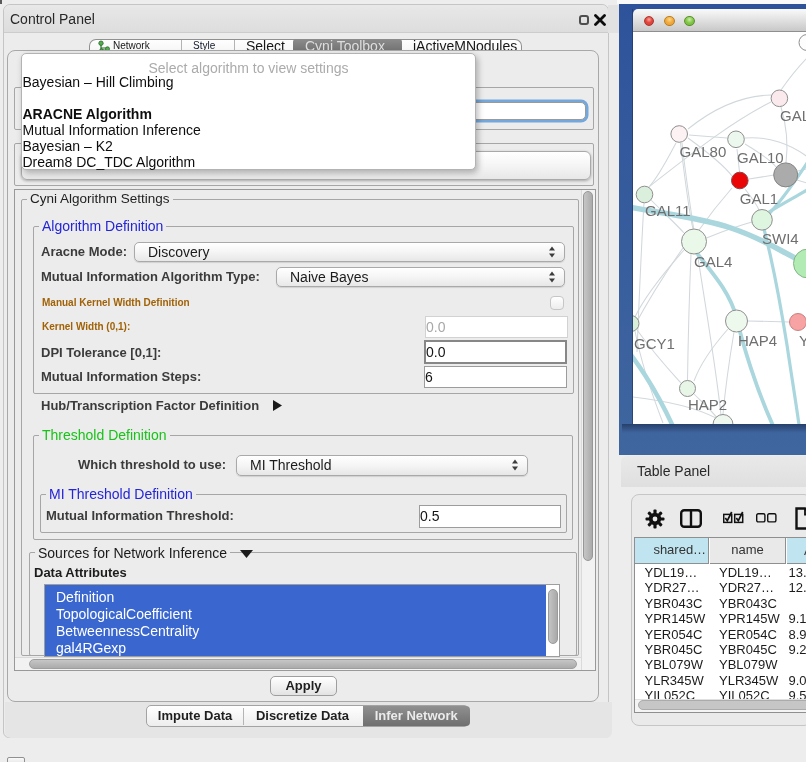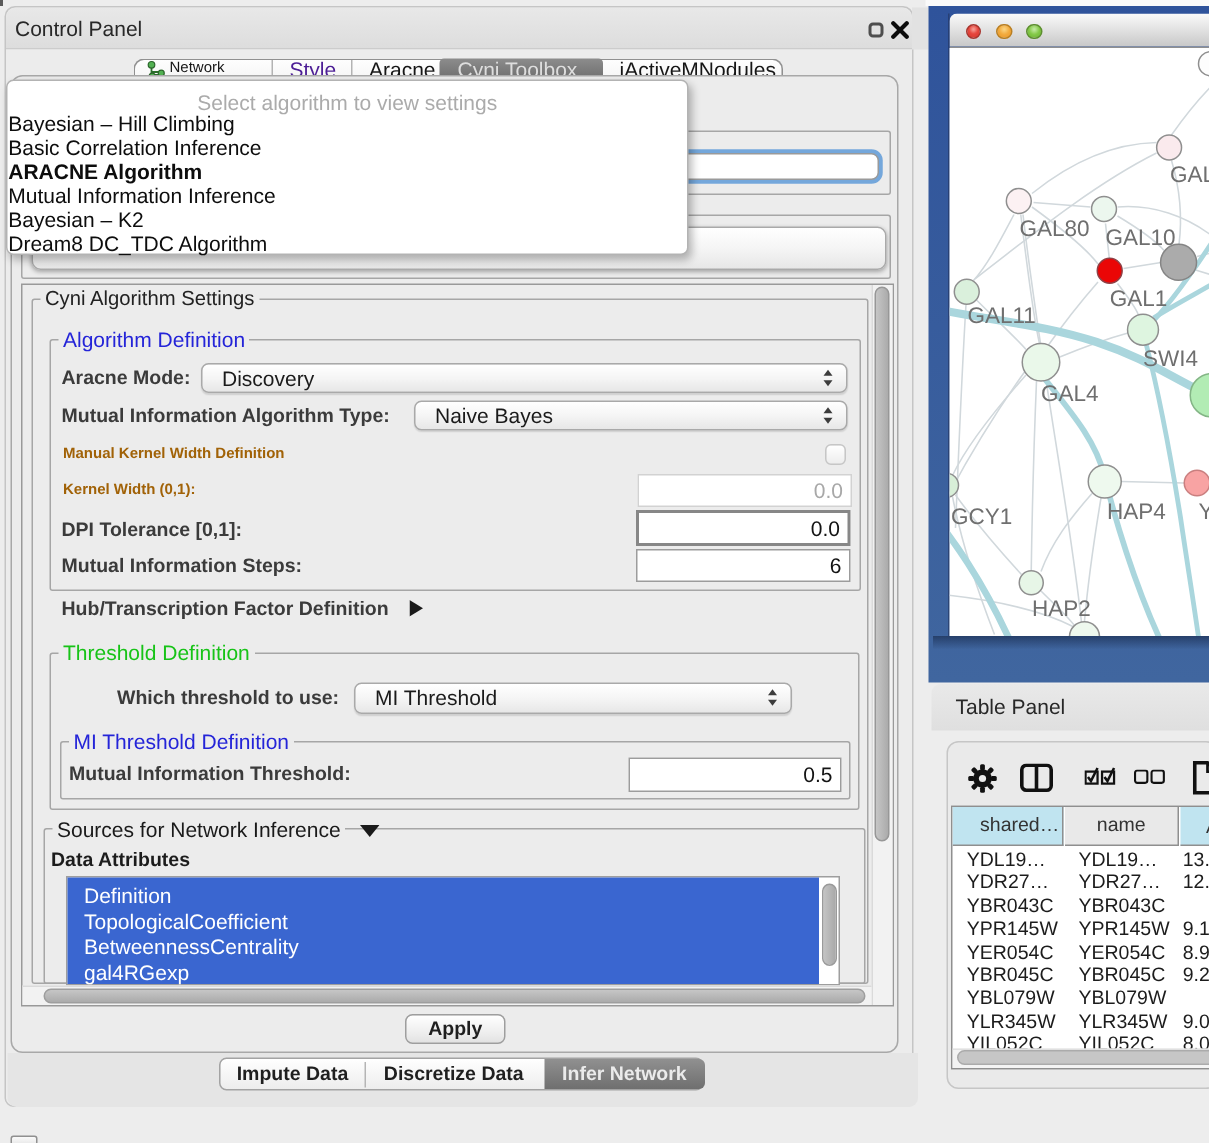--- a/index.html
+++ b/index.html
@@ -6,21 +6,21 @@
 body{width:806px;height:762px;position:relative;background:#ededed;font-family:"Liberation Sans",sans-serif;overflow:hidden}
 div,span{box-sizing:border-box}
 .abs{position:absolute}
 .lb{position:absolute;font-size:13px;font-weight:bold;color:#3b3b3b;white-space:nowrap;line-height:14px}
 .lbg{position:absolute;font-size:10px;font-weight:bold;color:#a16207;white-space:nowrap;line-height:14px}
 .combo{position:absolute;border:1px solid #a9a9a9;border-radius:5px;background:linear-gradient(#ffffff,#f5f5f5 50%,#e7e7e7);box-shadow:0 1px 1px rgba(0,0,0,0.12)}
 .combo .tx{position:absolute;left:13px;top:50%;transform:translateY(-50%);font-size:14px;color:#1b1b1b;white-space:nowrap}
 .spin{position:absolute;right:9px;top:50%;transform:translateY(-50%);width:6px;height:11px}
 .spin:before{content:"";position:absolute;left:0;top:0;border-left:3px solid transparent;border-right:3px solid transparent;border-bottom:4px solid #3c3c3c}
 .spin:after{content:"";position:absolute;left:0;bottom:0;border-left:3px solid transparent;border-right:3px solid transparent;border-top:4px solid #3c3c3c}
-.field{position:absolute;background:#fff;border:1px solid #9c9c9c;font-size:14px;color:#141414;text-align:right;padding-right:5px;line-height:20px}
+.field{position:absolute;background:#fff;border:1px solid #9c9c9c;font-size:14px;color:#141414;text-align:left;padding-right:5px;line-height:20px}
 .group{position:absolute;border:1px solid #a6a6a6;border-radius:2px}
 .glabel{position:absolute;font-size:14px;background:#ececec;padding:0 3px;line-height:14px;white-space:nowrap}
 .popitem{position:absolute;left:0.5px;font-size:14px;color:#0d0d0d;line-height:15px;white-space:nowrap}
 .seg{position:absolute;top:0;height:100%;display:flex;align-items:center;justify-content:center;font-size:13px;font-weight:bold;color:#1f1f1f}
 .trow{position:absolute;left:0;width:100%;font-size:13px;color:#1c1c1c}
 .trow span{position:absolute;white-space:nowrap}
 </style>
 </head>
 <body>
 
@@ -40,23 +40,23 @@
 
   <div class="abs" style="left:85px;top:33.5px;width:433px;height:18px;border:1px solid #909090;border-bottom:none;border-radius:7px 7px 0 0;background:linear-gradient(#fefefe,#f2f2f2)"></div>
   <svg class="abs" style="left:93px;top:35px" width="15" height="15" viewBox="0 0 15 15">
     <path d="M4 4 L4 10 M4 8 L10 8 M4 10 L10 10" stroke="#2c6e2c" stroke-width="1.2" fill="none"></path>
     <circle cx="4" cy="3.2" r="2.2" fill="#52b152" stroke="#2b652b" stroke-width="0.8"></circle>
     <circle cx="4.5" cy="10.8" r="2" fill="#52b152" stroke="#2b652b" stroke-width="0.8"></circle>
     <circle cx="10.5" cy="8.8" r="2" fill="#52b152" stroke="#2b652b" stroke-width="0.8"></circle>
   </svg>
   <div class="abs" style="left:109px;top:33px;font-size:10px;line-height:16px;color:#161616">Network</div>
   <div class="abs" style="left:177px;top:35px;width:1px;height:13px;background:#b3b3b3"></div>
-  <div class="abs" style="left:189px;top:33px;font-size:14px;line-height:16px;color:#4c1d95">Style</div>
+  <div class="abs" style="left:189px;top:33px;font-size:10px;line-height:16px;color:#0f172a">Style</div>
   <div class="abs" style="left:230px;top:35px;width:1px;height:13px;background:#b3b3b3"></div>
-  <div class="abs" style="left:242px;top:33px;font-size:14px;line-height:16px;color:#161616">Aracne</div>
+  <div class="abs" style="left:242px;top:33px;font-size:14px;line-height:16px;color:#161616">Select</div>
   <div class="abs" style="left:288.5px;top:34px;width:109px;height:15px;border-radius:3px;background:linear-gradient(#8c8c8c,#6c6c6c)"></div>
   <div class="abs" style="left:301px;top:33px;font-size:14px;line-height:16px;color:#dedede">Cyni Toolbox</div>
   <div class="abs" style="left:409px;top:33px;font-size:14px;line-height:16px;color:#161616">jActiveMNodules</div>
 
   <div class="abs" style="left:1px;top:697px;width:607px;height:36px;background:#e5e5e5;border-radius:0 0 6px 6px"></div>
 
   <div class="abs" style="left:3px;top:45px;width:592px;height:651.5px;border:1px solid #a8a8a8;border-radius:8px;background:#ececec"></div>
 </div>
 
 <div class="group" style="left:14px;top:87px;width:580px;height:43px"></div>
@@ -132,24 +132,23 @@
 <div class="abs" style="left:270px;top:675.5px;width:67px;height:20px;border:1px solid #9e9e9e;border-radius:5px;background:linear-gradient(#ffffff,#ececec 70%,#e2e2e2);text-align:center;font-size:13px;font-weight:bold;color:#1f1f1f;line-height:18px">Apply</div>
 
 <div class="abs" style="left:146px;top:704.5px;width:323px;height:22px;border:1px solid #a3a3a3;border-radius:5px;background:linear-gradient(#ffffff,#ededed)">
   <div class="abs" style="left:215.5px;top:0;width:107.5px;height:100%;background:linear-gradient(#909090,#6f6f6f);border-radius:0 4px 4px 0"></div>
   <div class="abs" style="left:96px;top:2px;width:1px;height:17px;background:#b5b5b5"></div>
   <div class="seg" style="left:0;width:96px">Impute Data</div>
   <div class="seg" style="left:96px;width:119px">Discretize Data</div>
   <div class="seg" style="left:215.5px;width:107.5px;color:#ebebeb">Infer Network</div>
 </div>
 
-<div class="abs" style="left:4px;top:53px;width:455px;height:116.5px;background:#fff;border:1px solid #b3b3b3;border-radius:5px;box-shadow:2px 3px 6px rgba(0,0,0,0.28)">
+<div class="abs" style="left:21px;top:53px;width:455px;height:116.5px;background:#fff;border:1px solid #b3b3b3;border-radius:5px;box-shadow:2px 3px 6px rgba(0,0,0,0.28)">
   <div class="abs" style="left:0;top:6px;width:100%;text-align:center;font-size:14px;color:#ababab">Select algorithm to view settings</div>
   <div class="popitem" style="top:20.5px">Bayesian – Hill Climbing</div>
-  <div class="popitem" style="top:36.5px">Basic Correlation Inference</div>
   <div class="popitem" style="top:52.5px;font-weight:bold">ARACNE Algorithm</div>
   <div class="popitem" style="top:68.5px">Mutual Information Inference</div>
   <div class="popitem" style="top:84.5px">Bayesian – K2</div>
   <div class="popitem" style="top:100.5px">Dream8 DC_TDC Algorithm</div>
 </div>
 
 <div class="abs" style="left:619px;top:4px;width:187px;height:451px;background:linear-gradient(#2f539b,#40669f)"></div>
 
 <div class="abs" style="left:622px;top:424px;width:184px;height:9px;background:linear-gradient(rgba(8,18,42,0.45),rgba(8,18,42,0))"></div>
 
@@ -317,20 +316,20 @@
       <span style="left:84.5px">YBL079W</span>
     </div>
   <div class="trow" style="top:134.8px">
       <span style="left:10px">YLR345W</span>
       <span style="left:84.5px">YLR345W</span>
       <span style="left:154px">9.0</span>
     </div>
   <div class="trow" style="top:150.2px">
       <span style="left:10px">YIL052C</span>
       <span style="left:84.5px">YIL052C</span>
-      <span style="left:154px">8.0</span>
+      <span style="left:154px">9.5</span>
     </div>
 
   <div class="abs" style="left:0;top:160.5px;width:178.5px;height:14px;background:#f4f4f4;border-top:1px solid #e0e0e0"></div>
   <div class="abs" style="left:3px;top:161.5px;width:176px;height:10.5px;border-radius:5.5px;background:#c6c6c6;border:1px solid #ababab"></div>
 </div>
 
 <div class="abs" style="left:7px;top:756.5px;width:18px;height:8px;border:1px solid #909090;border-radius:2px 2px 0 0;background:linear-gradient(#fafafa,#e3e3e3)"></div>
 
 </body></html>

